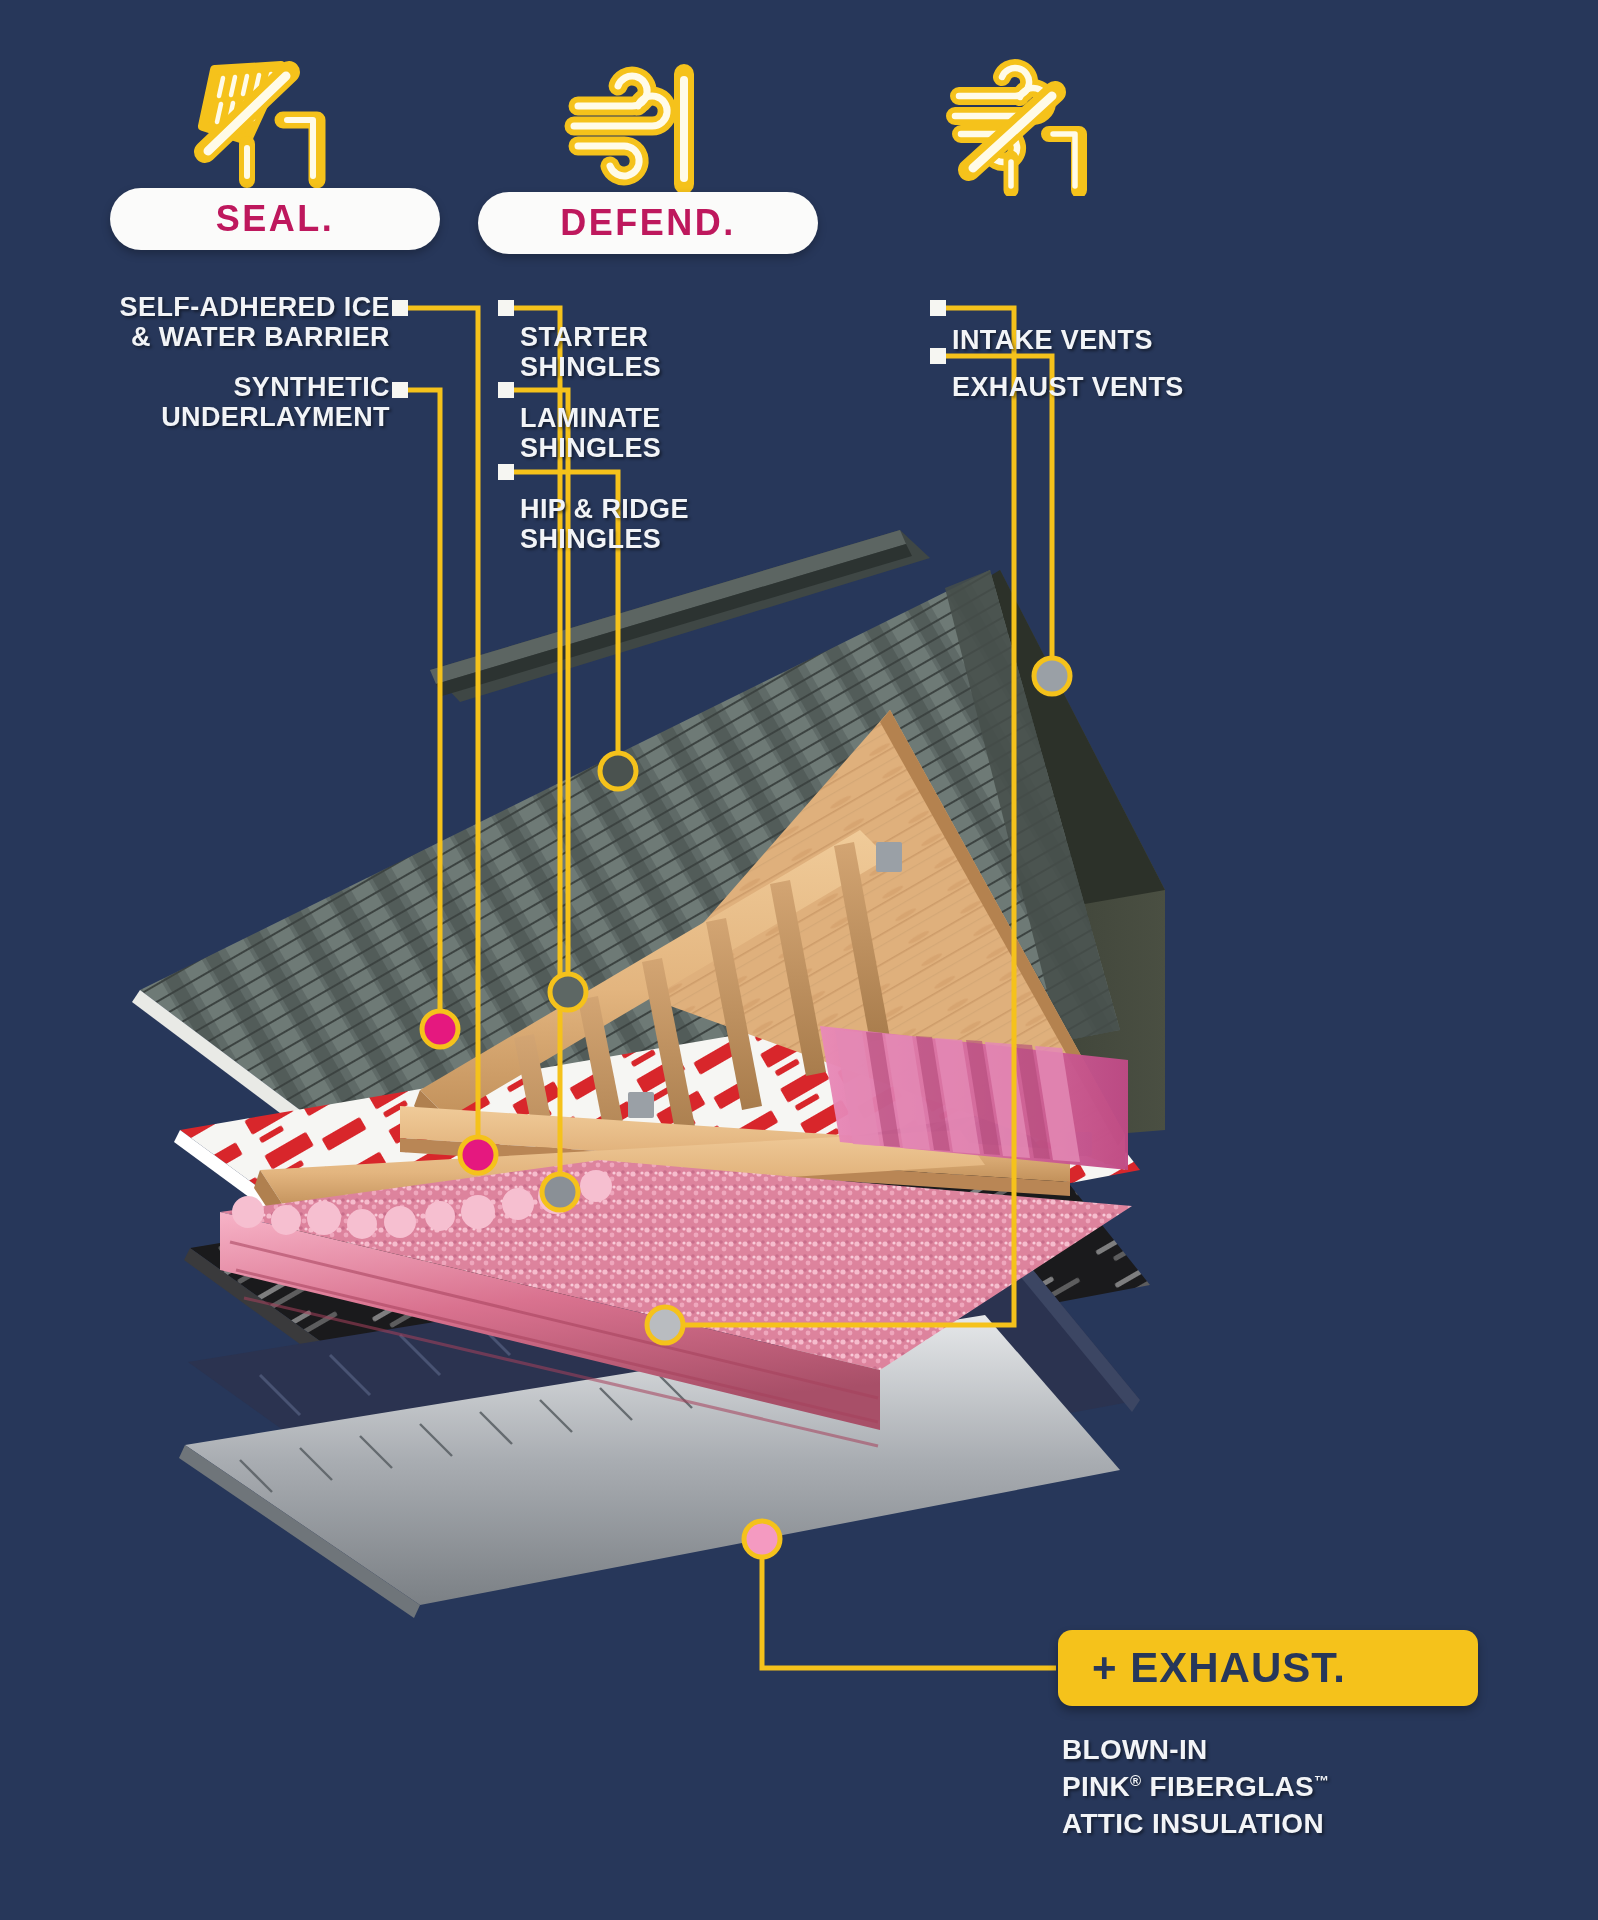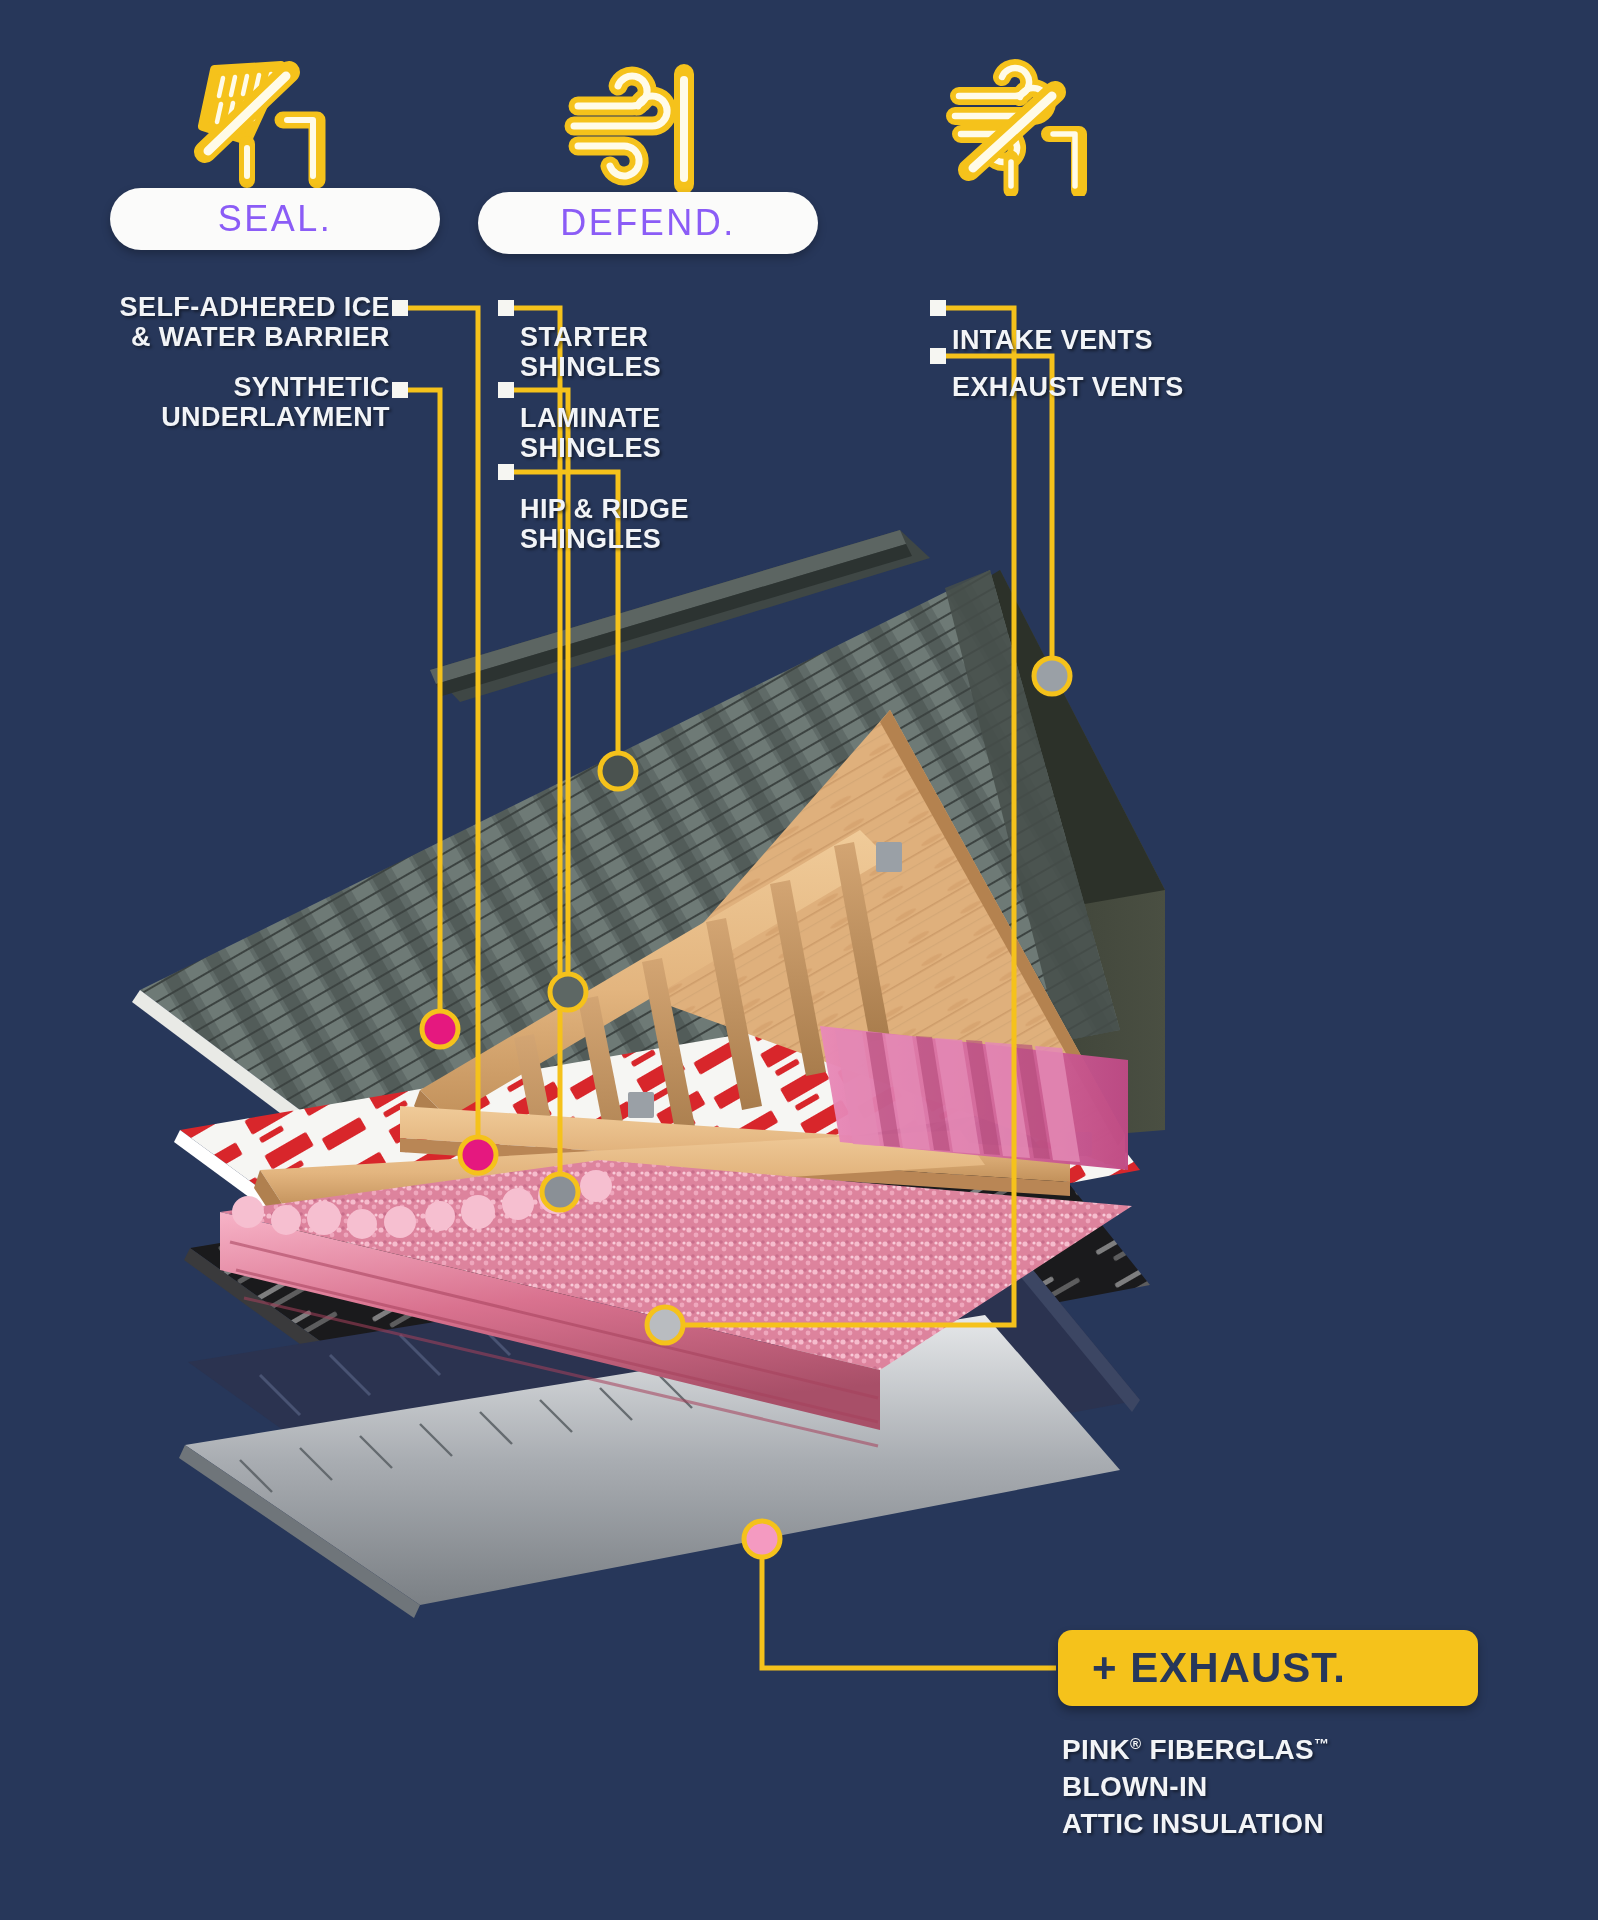--- a/index.html
+++ b/index.html
@@ -12,22 +12,22 @@
   }
   #stage { position:relative; width:1598px; height:1920px; overflow:hidden; }
 
   
   .pill {
     position:absolute;
     background:#fbfbfa;
     border-radius:40px;
     height:62px;
     display:flex; align-items:center; justify-content:center;
-    color:#8b5cf6;
-    font-weight:normal;
+    color:#be185d;
+    font-weight:bold;
     font-size:36px;
     letter-spacing:2.5px;
     box-shadow:0 4px 8px rgba(0,0,0,.25);
   }
   .pill-seal   { left:110px; top:188px; width:330px; }
   .pill-defend { left:478px; top:192px; width:340px; }
   .pill-breathe{ left:847px; top:194px; width:358px; }
 
   
   .iconwrap { position:absolute; }
@@ -422,18 +422,18 @@
   <div class="lab l lab-lam">LAMINATE
 SHINGLES</div>
   <div class="lab l lab-hip">HIP &amp; RIDGE
 SHINGLES</div>
 
   <div class="lab l lab-intk">INTAKE VENTS</div>
   <div class="lab l lab-exh">EXHAUST VENTS</div>
 
   <div class="comfort-badge">+ EXHAUST.</div>
   <div class="comfort-sub">
+    <div>BLOWN-IN</div>
     <div><span>PINK</span><sup>®</sup><span> FIBERGLAS</span><sup>™</sup></div>
-    <div>BLOWN-IN</div>
     <div>ATTIC INSULATION</div>
   </div>
 
 </div>
 
 </body></html>

